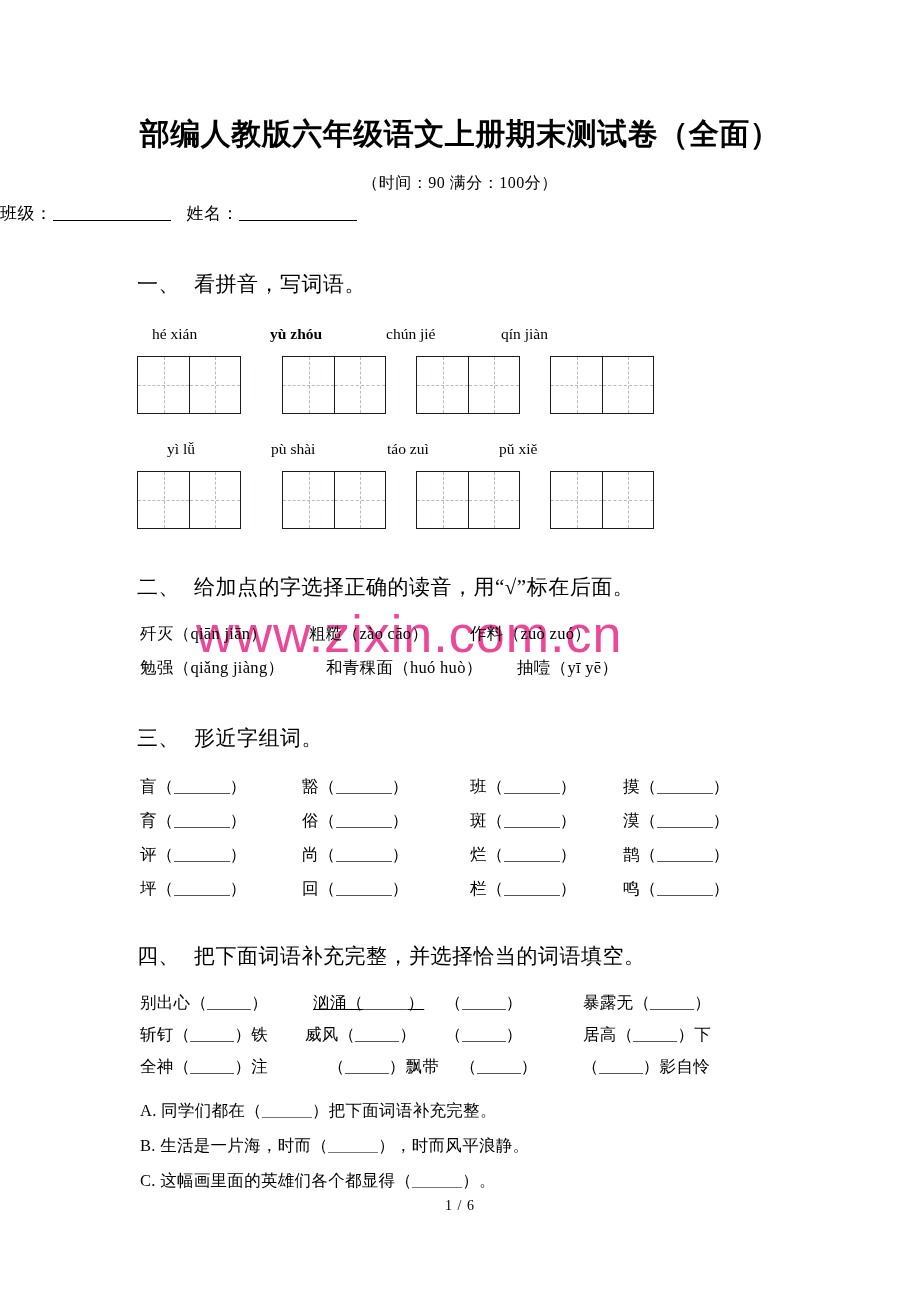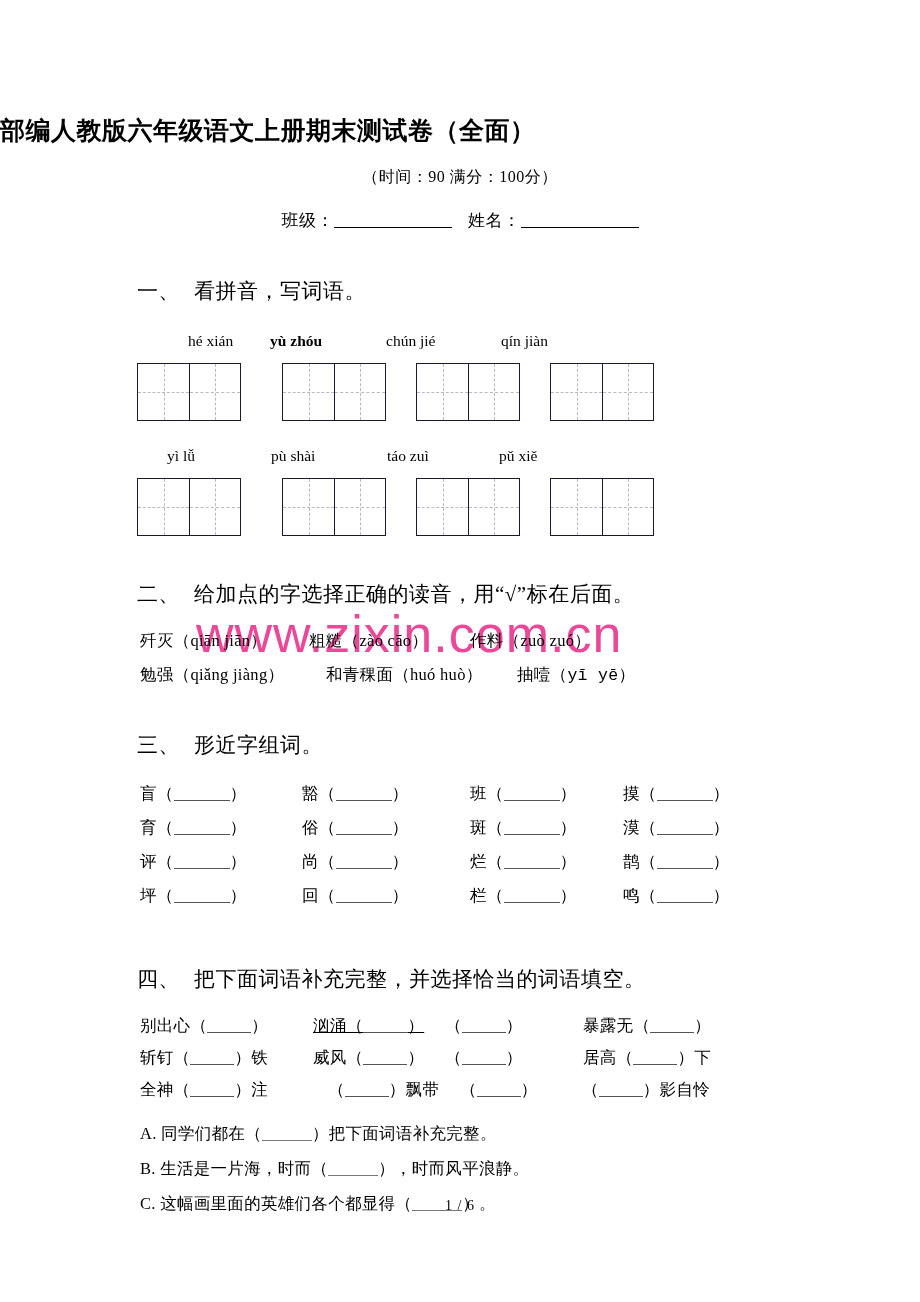--- a/index.html
+++ b/index.html
@@ -34,38 +34,38 @@
     color: #ec4899;
     white-space: nowrap;
     z-index: 0;
     user-select: none;
   }
 
   .content { position: relative; z-index: 2; }
 
   
   .doc-title {
-    text-align: left;
-    font-size: 25px;
+    text-align: center;
+    font-size: 30px;
     font-weight: bold;
     letter-spacing: 0.5px;
     margin: 0;
     padding-top: 117px;
     line-height: 1.15;
   }
   .doc-sub {
     text-align: center;
     font-size: 16px;
     margin-top: 21px;
     letter-spacing: 0.5px;
   }
   .doc-fields {
-    text-align: center;
+    text-align: left;
     font-size: 17px;
-    margin-top: 21px;
+    margin-top: 8px;
     letter-spacing: 0.5px;
   }
   .blank-ul {
     display: inline-block;
     border-bottom: 1.4px solid #000;
     width: 118px;
     height: 15px;
     vertical-align: -2px;
   }
   .field-gap { display: inline-block; width: 16px; }
@@ -186,21 +186,21 @@
     <div class="doc-sub">（时间：90   满分：100分）</div>
     <div class="doc-fields">
       <span>班级：</span><span class="blank-ul"></span><span class="field-gap"></span><span>姓名：</span><span class="blank-ul"></span>
     </div>
 
     <div class="sec-h" style="margin-top:45px;">
       <span class="num">一、</span><span>看拼音，写词语。</span>
     </div>
 
     <div class="pinyin-row" style="margin-top:27px;">
-      <span style="left:15px;margin-left:36px;">hé xián</span>
+      <span style="left:15px;">hé xián</span>
       <span style="left:133px;font-weight:bold;">yù zhóu</span>
       <span style="left:249px;">chún jié</span>
       <span style="left:364px;">qín jiàn</span>
     </div>
 
     <div class="grid-row" style="margin-top:5px;">
       <div class="tzg" style="left:0px;">
           <div class="cell"></div>
           <div class="cell"></div>
         </div>
@@ -250,21 +250,21 @@
 
     <div class="line" style="margin-top:22px;">
       <span style="left:0px;">歼灭（qiān  jiān）</span>
       <span style="left:169px;">粗糙（zào  cāo）</span>
       <span style="left:330px;">作料（zuò  zuó）</span>
     </div>
 
     <div class="line" style="margin-top:0px;">
       <span style="left:0px;">勉强（qiǎng  jiàng）</span>
       <span style="left:186px;">和青稞面（huó huò）</span>
-      <span style="left:377px;font-family:Liberation Mono, monospace;">抽噎（yī  yē）</span>
+      <span style="left:377px;">抽噎（yī  yē）</span>
     </div>
 
     <div class="sec-h" style="margin-top:33px;">
       <span class="num">三、</span><span>形近字组词。</span>
     </div>
 
     <div class="line" style="margin-top:24px;">
       <span style="left:0px;"><span>盲</span>（<span class="ul-s"></span>）</span>
       <span style="left:162px;"><span>豁</span>（<span class="ul-s"></span>）</span>
       <span style="left:330px;"><span>班</span>（<span class="ul-s"></span>）</span>
@@ -285,34 +285,34 @@
       <span style="left:483px;"><span>鹊</span>（<span class="ul-s"></span>）</span>
     </div>
 
     <div class="line">
       <span style="left:0px;"><span>坪</span>（<span class="ul-s"></span>）</span>
       <span style="left:162px;"><span>回</span>（<span class="ul-s"></span>）</span>
       <span style="left:330px;"><span>栏</span>（<span class="ul-s"></span>）</span>
       <span style="left:483px;"><span>鸣</span>（<span class="ul-s"></span>）</span>
     </div>
 
-    <div class="sec-h" style="margin-top:46px;">
+    <div class="sec-h" style="margin-top:30px;">
       <span class="num">四、</span><span>把下面词语补充完整，并选择恰当的词语填空。</span>
     </div>
 
     <div class="line" style="margin-top:22px; height:32px;">
       <span style="left:0px;"><span>别出心（</span><span class="ul-m"></span><span>）</span></span>
       <span style="left:173px;text-decoration:underline;"><span>汹涌（</span><span class="ul-m"></span><span>）</span></span>
       <span style="left:305px;"><span>（</span><span class="ul-m"></span><span>）</span></span>
       <span style="left:443px;"><span>暴露无（</span><span class="ul-m"></span><span>）</span></span>
     </div>
 
     <div class="line" style="height:32px;">
       <span style="left:0px;"><span>斩钉（</span><span class="ul-m"></span><span>）铁</span></span>
-      <span style="left:173px;"><span>威风（</span><span class="ul-m"></span><span>）</span></span>
+      <span style="left:165px;"><span>威风（</span><span class="ul-m"></span><span>）</span></span>
       <span style="left:305px;"><span>（</span><span class="ul-m"></span><span>）</span></span>
       <span style="left:443px;"><span>居高（</span><span class="ul-m"></span><span>）下</span></span>
     </div>
 
     <div class="line" style="height:32px;">
       <span style="left:0px;"><span>全神（</span><span class="ul-m"></span><span>）注</span></span>
       <span style="left:188px;"><span>（</span><span class="ul-m"></span><span>）飘带</span></span>
       <span style="left:320px;"><span>（</span><span class="ul-m"></span><span>）</span></span>
       <span style="left:442px;"><span>（</span><span class="ul-m"></span><span>）影自怜</span></span>
     </div>

